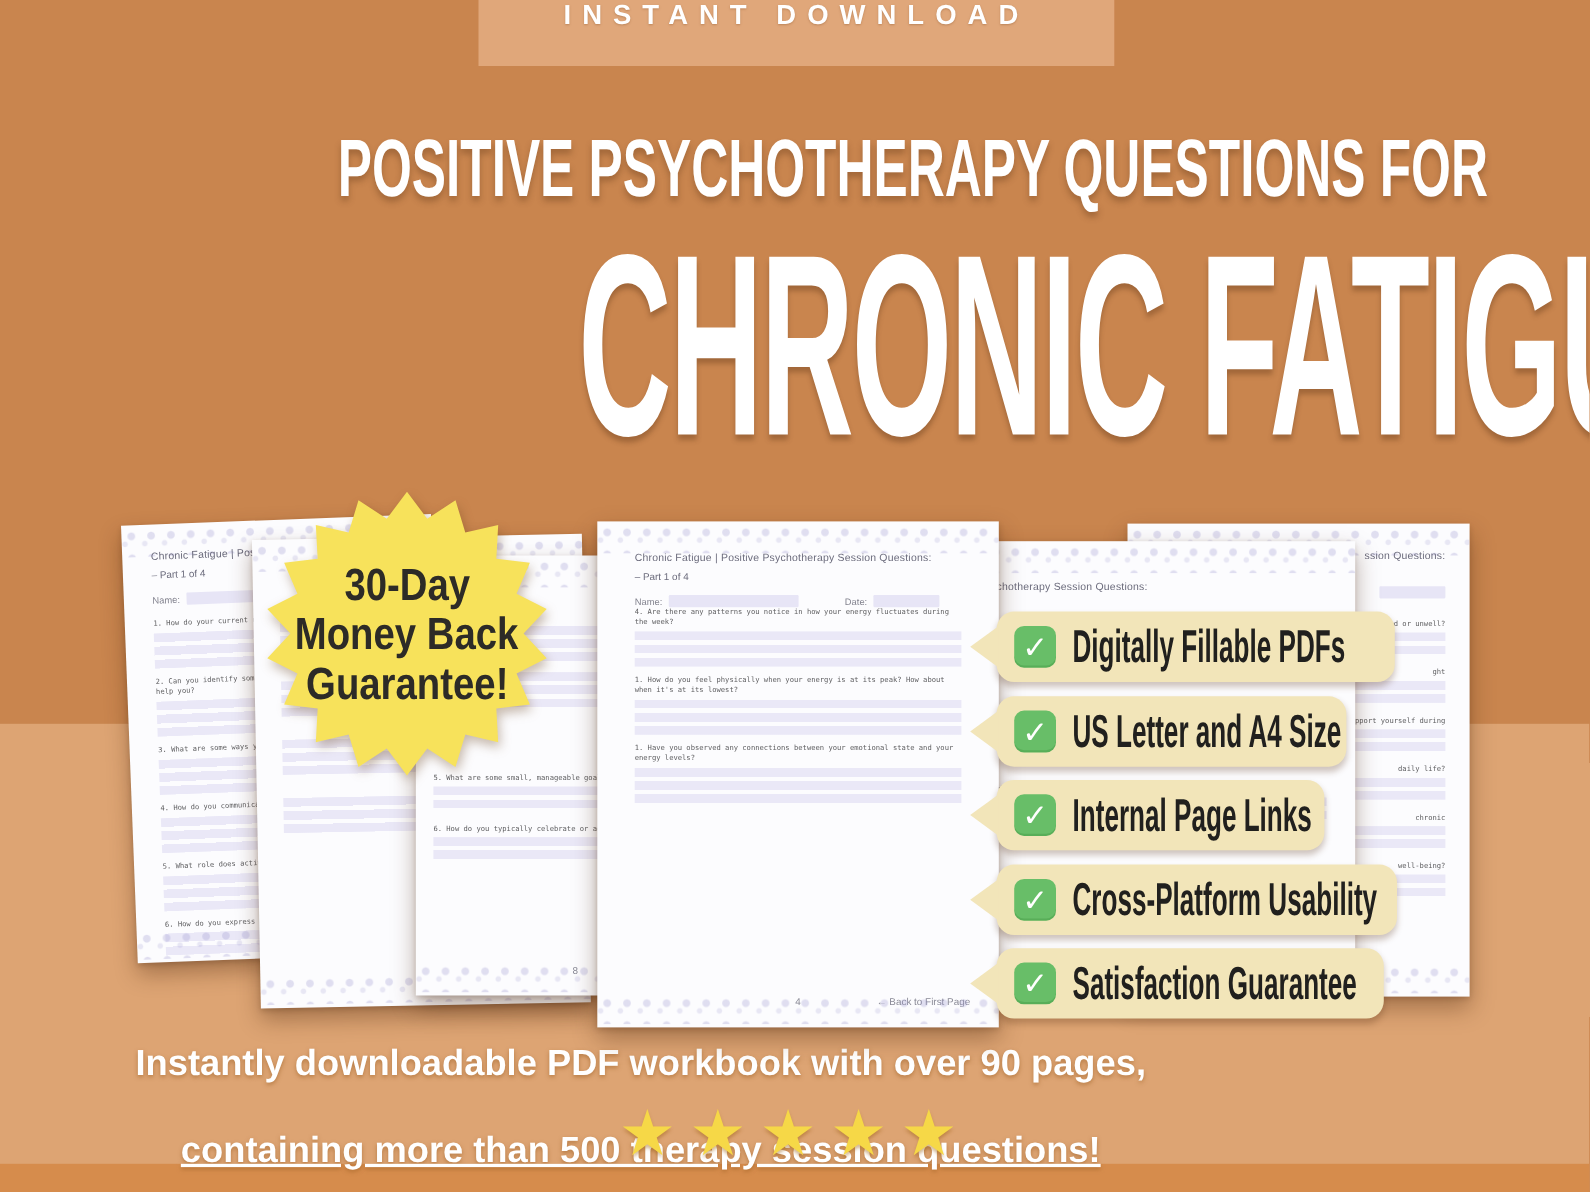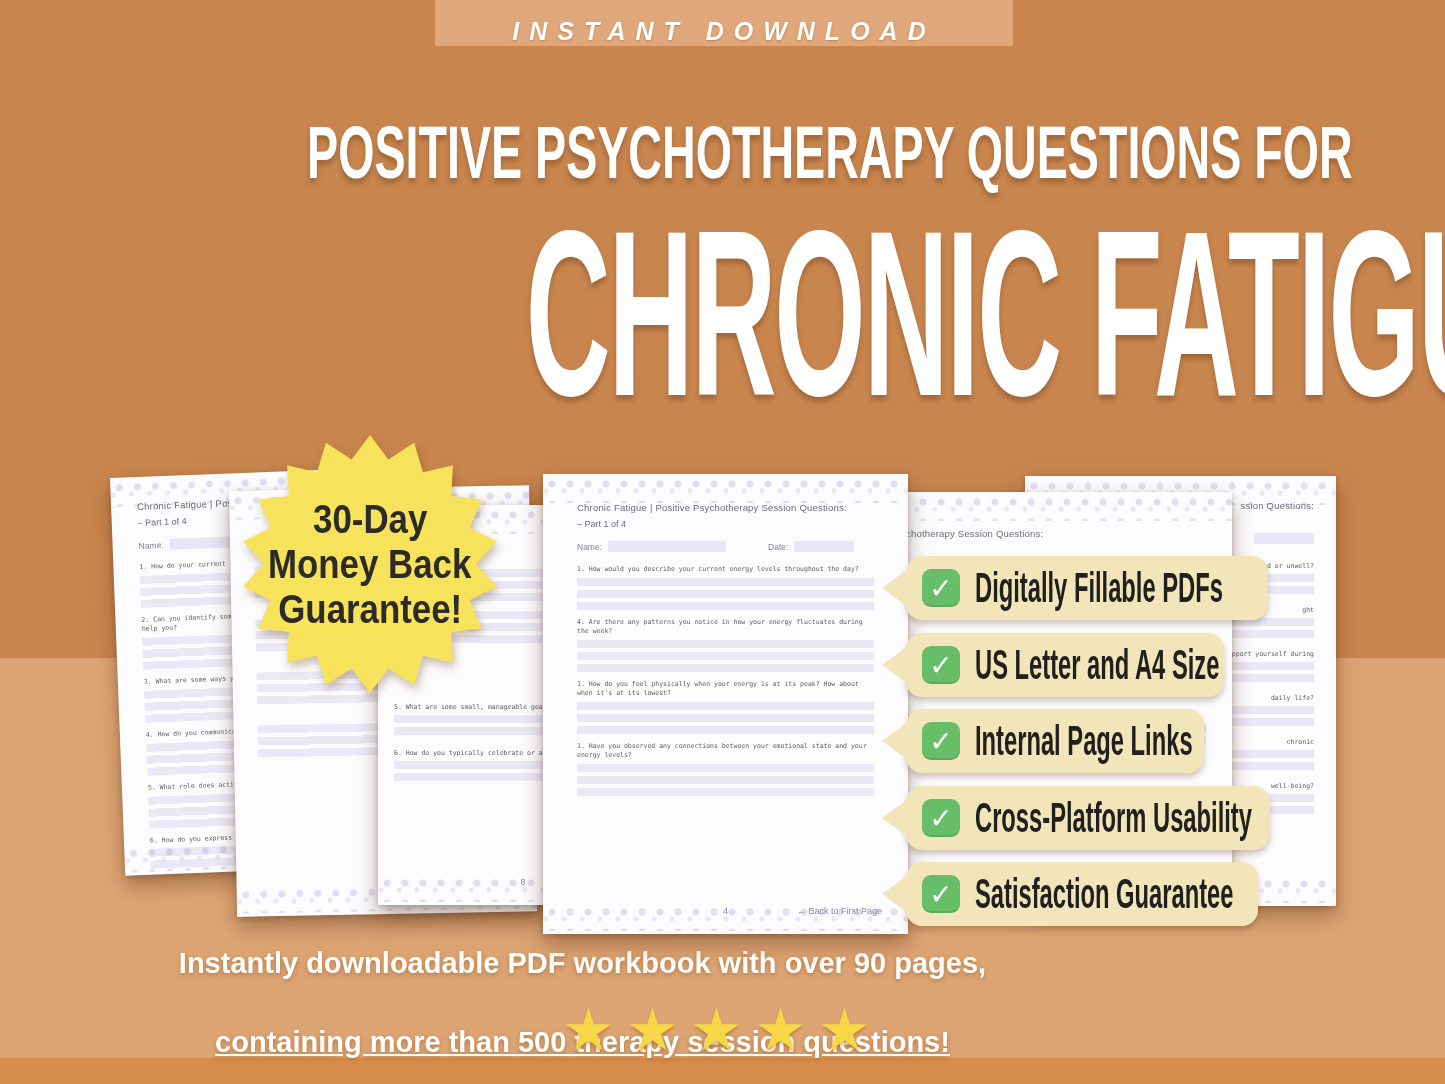--- a/index.html
+++ b/index.html
@@ -4,22 +4,22 @@
 <style>
   html,body{margin:0;padding:0;}
   body{width:1445px;height:1084px;position:relative;overflow:hidden;
        font-family:"Liberation Sans",sans-serif;background:#C9854E;}
 
   
   .bg-peach{position:absolute;left:0;top:658px;width:1445px;height:426px;background:#DDA473;}
   .bg-bottom-strip{position:absolute;left:0;top:1058px;width:1445px;height:26px;background:#D68C4C;}
 
   
-  .top-band{position:absolute;left:435px;top:0;width:578px;height:46px;background:#E0A77A;
-            display:flex;align-items:flex-end;justify-content:center;font-style:italic;}
+  .top-band{position:absolute;left:435px;top:0;width:578px;height:60px;background:#E0A77A;
+            display:flex;align-items:flex-start;justify-content:center;}
   .top-band span{color:#fff;font-weight:bold;font-size:25px;letter-spacing:10px;
                  text-shadow:0 1px 2px rgba(120,70,30,.35);}
 
   
   .hl{position:absolute;left:0;width:1445px;text-align:center;white-space:nowrap;color:#fff;}
   .hl .sq{display:inline-block;font-weight:bold;line-height:1;
           text-shadow:0 5px 7px rgba(90,50,20,.35);}
   .hl1{top:116px;}
   .hl1 .sq{font-size:74px;transform:scaleX(.63);}
   .hl2{top:196px;}
@@ -57,21 +57,21 @@
   .page-b2{left:378px;top:505px;width:290px;height:400px;z-index:12;}
   .page-b2 .inner{position:absolute;left:16px;right:20px;top:60px;}
 
   .page-d{left:860px;top:492px;width:372px;height:400px;z-index:14;}
   .page-d .inner{position:absolute;left:46px;right:26px;top:36px;}
   .page-e{left:1025px;top:476px;width:311px;height:430px;z-index:13;}
   .page-e .inner{position:absolute;left:20px;right:22px;top:24px;text-align:right;}
   .frag{margin-bottom:12px;}
 
   
-  .badge{position:absolute;left:240px;top:434px;width:260px;height:260px;z-index:30;
+  .badge{position:absolute;left:240px;top:446px;width:260px;height:260px;z-index:30;
          filter:drop-shadow(2px 5px 5px rgba(100,60,20,.35));}
   .badge svg{position:absolute;left:0;top:0;}
   .badge-text{position:absolute;inset:0;display:flex;flex-direction:column;align-items:center;
               justify-content:center;gap:0;}
   .badge-text span{display:inline-block;color:#2D2B27;font-weight:bold;font-size:41px;line-height:45px;
                    transform:scaleX(.85);white-space:nowrap;}
 
   
   .callout{position:absolute;height:64px;background:#F2E5B9;border-radius:16px;z-index:31;
            display:flex;align-items:center;box-shadow:0 4px 6px rgba(90,50,20,.28);}
@@ -84,21 +84,21 @@
   .callout .lbl{display:inline-block;margin-left:15px;font-weight:bold;font-size:42px;color:#21201E;
                 transform:scaleX(.565);transform-origin:left center;white-space:nowrap;letter-spacing:0;}
   .co1{left:906px;top:556px;width:362px;}
   .co2{left:906px;top:633px;width:318px;}
   .co3{left:906px;top:709px;width:298px;}
   .co4{left:906px;top:786px;width:364px;}
   .co5{left:906px;top:862px;width:352px;}
 
   
   .foot{position:absolute;left:0;width:1165px;text-align:center;color:#fff;font-weight:bold;
-        font-size:29px;text-shadow:0 2px 4px rgba(150,90,30,.55);}
+        font-size:33px;text-shadow:0 2px 4px rgba(150,90,30,.55);}
   .foot1{top:947px;}
   .foot2{top:1026px;text-decoration:underline;}
   .stars{position:absolute;left:0;top:996px;width:1445px;text-align:center;
          font-family:"DejaVu Sans",sans-serif;font-size:58px;letter-spacing:12px;color:#F6D847;
          text-shadow:0 3px 3px rgba(160,100,25,.45);}
 </style>
 </head>
 <body>
 
 <div class="bg-peach"></div>
@@ -248,24 +248,20 @@
 <div class="page page-c">
   <div class="inner">
     <div class="pg-title">Chronic Fatigue | Positive Psychotherapy Session Questions:</div>
     <div class="pg-part">– Part 1 of 4</div>
     <div class="nd-row">
       <span>Name:</span>
       <span class="fld" style="width:118px;margin-left:6px;"></span>
       <span style="margin-left:42px;">Date:</span>
       <span class="fld" style="width:60px;margin-left:6px;"></span>
     </div>
-    <div class="qblock" style="margin-top:13px;">
-        <div class="q">1. How would you describe your current energy levels throughout the day?</div>
-        <div class="bars b3"></div>
-      </div>
     <div class="qblock">
         <div class="q">4. Are there any patterns you notice in how your energy fluctuates during the week?</div>
         <div class="bars b3"></div>
       </div>
     <div class="qblock">
         <div class="q">1. How do you feel physically when your energy is at its peak? How about when it's at its lowest?</div>
         <div class="bars b3"></div>
       </div>
     <div class="qblock">
         <div class="q">1. Have you observed any connections between your emotional state and your energy levels?</div>

